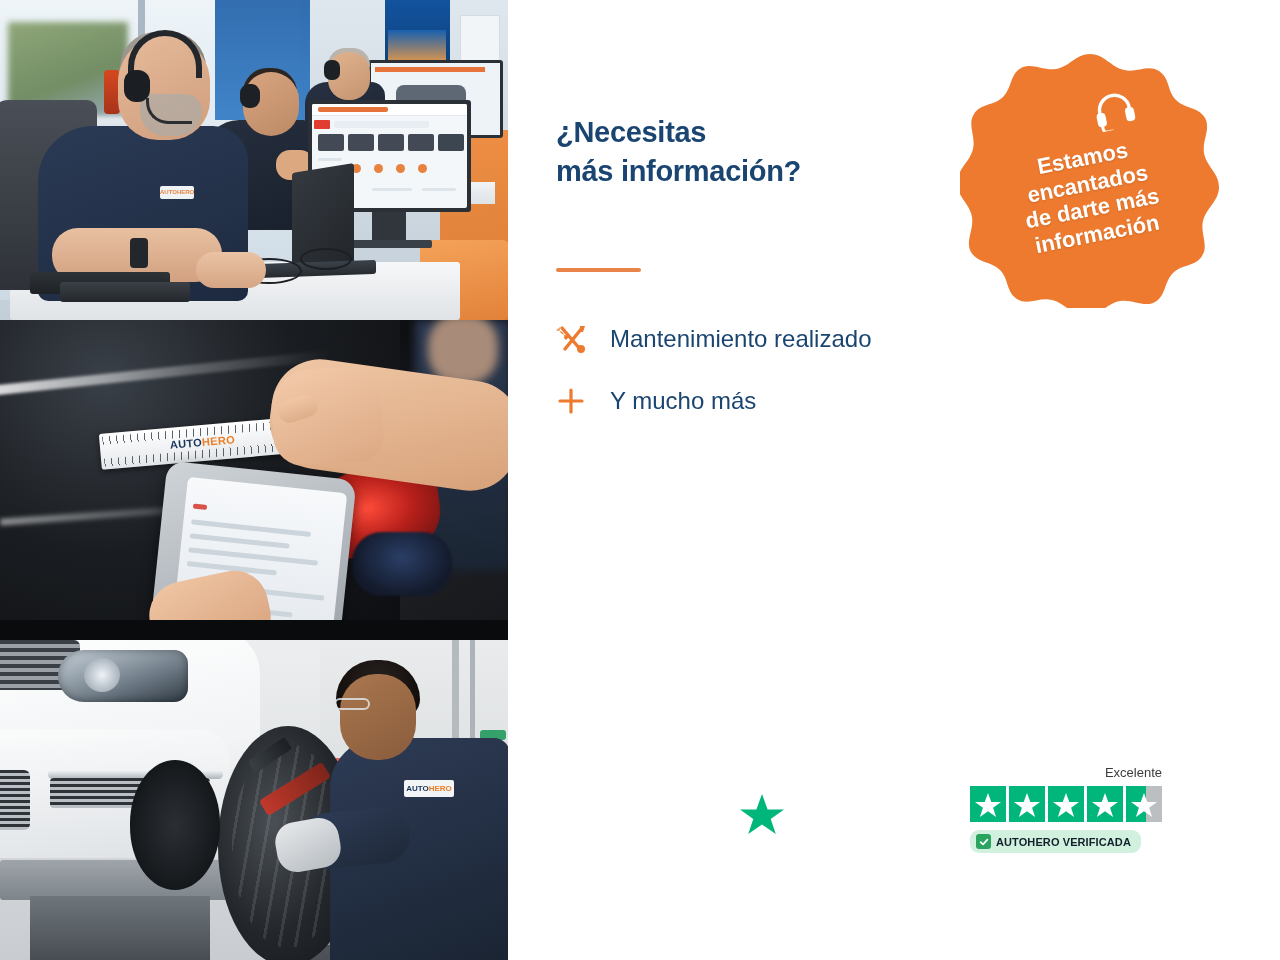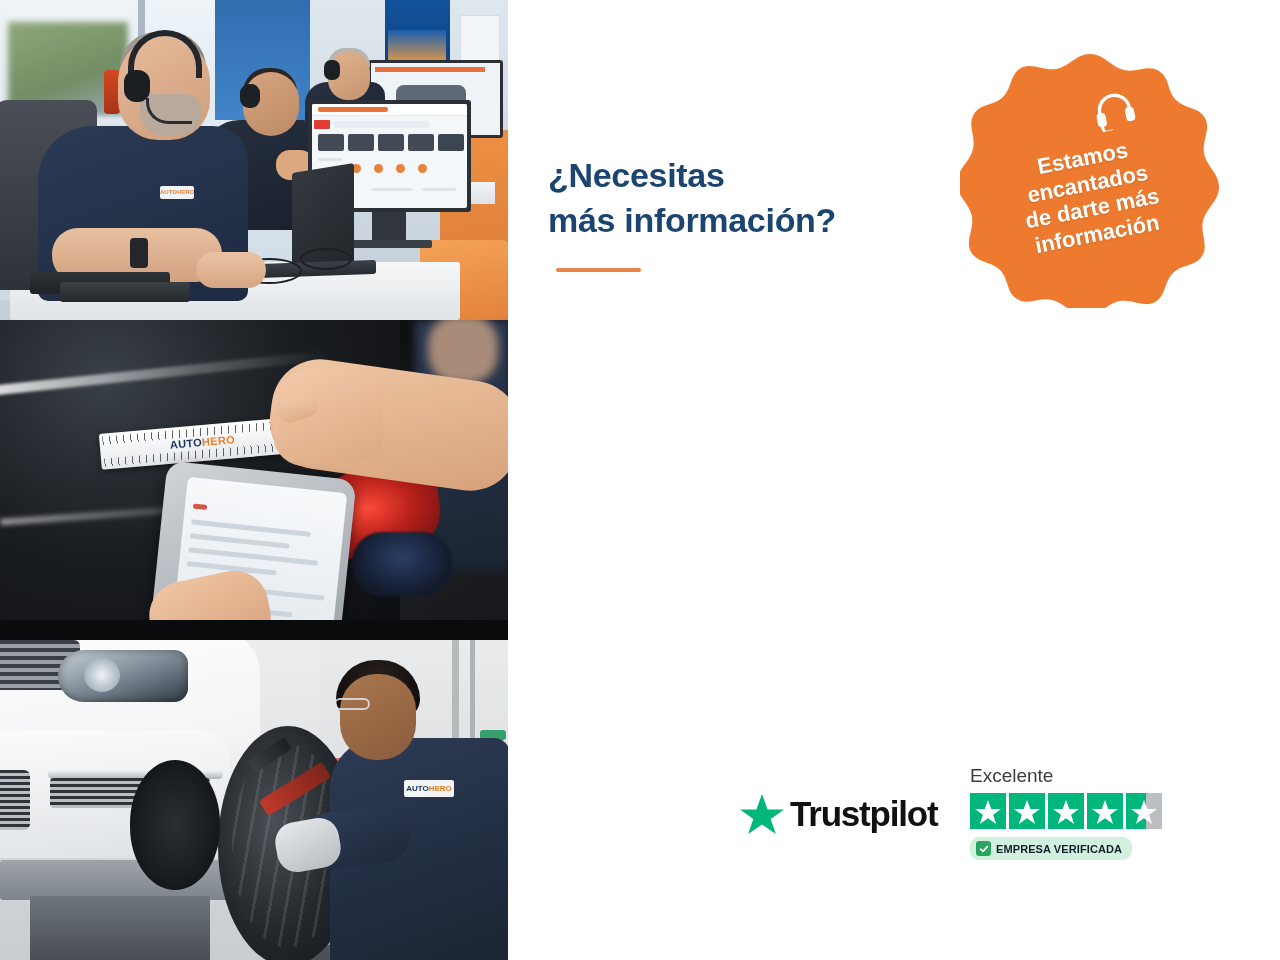--- a/index.html
+++ b/index.html
@@ -223,23 +223,23 @@
     opacity:.9;}
   .pipe { position:absolute; left:452px; top:0; width:7px; height:200px; background:#b5babd;}
   .pipe2 { position:absolute; left:470px; top:0; width:5px; height:160px; background:#aeb3b7;}
   .green-thing{position:absolute;left:480px;top:90px;width:26px;height:10px;background:#35a06a;border-radius:3px;}
   .yellow-box{position:absolute;left:486px;top:150px;width:22px;height:46px;background:linear-gradient(180deg,#f2c84b,#d9a92f);border-radius:3px;}
 
   
   .content { position:relative; flex:1; height:960px; background:#fff; }
 
   .headline {
-    position:absolute; left:40px; top:113px;
-    font-size: 34px; line-height: 1.33;
-    font-weight: bold; color:#1b4571; letter-spacing:-.3px;margin-top:40px;
+    position:absolute; left:48px; top:113px;
+    font-size: 29px; line-height: 1.33;
+    font-weight: bold; color:#1b4571; letter-spacing:-.3px;
   }
   .rule { position:absolute; left:48px; top:268px; width:85px; height:4px; background:#e8834a; border-radius:2px;}
 
   
   .badge-wrap { position:absolute; left:452px; top:48px; width:260px; height:260px; }
   .badge-wrap svg { position:absolute; left:0; top:0; }
   .badge-head { position:absolute; left:50%; top:48px; transform:translateX(-50%) rotate(-12deg); }
   .badge-text {
     position:absolute; left:0; top:0; width:260px; height:260px;
     display:flex; align-items:center; justify-content:center;
@@ -257,21 +257,21 @@
   .feature .flabel { font-size:24px; color:#1b4571; white-space:nowrap; }
 
   .para { position:absolute; left:48px; top:638px; width:680px;
     font-size:20px; line-height:1.72; color:#1b4571; }
 
   
   .tp { position:absolute; left:232px; top:765px; width:420px; height:115px;}
   .tp-logo { position:absolute; left:0; top:28px; display:flex; align-items:center; gap:6px;}
   .tp-logo .word { font-size:35px; font-weight:bold; color:#111; letter-spacing:-1.2px;}
   .tp-right { position:absolute; left:230px; top:0; }
-  .tp-ex { font-size:19px; color:#3b3b3b; margin-bottom:6px;}
+  .tp-ex { font-size:13px; color:#3b3b3b; margin-bottom:6px;text-align:right;}
   .stars { display:flex; gap:3px; }
   .star-box { width:36px; height:36px; background:#00b67a; display:flex; align-items:center; justify-content:center; position:relative;}
   .star-box.partial { background: linear-gradient(90deg,#00b67a 0 55%, #bcbfc2 55% 100%); }
   .verified {
     margin-top:8px; display:inline-flex; align-items:center; gap:5px;
     background:#d2f0de; border-radius:9px; padding:4px 10px 4px 6px;
   }
   .verified .vtxt { font-size:11px; font-weight:bold; color:#12202c; letter-spacing:.1px;}
   .vcheck { width:15px; height:15px; background:#2aa45f; border-radius:3px; display:flex; align-items:center; justify-content:center;}
 </style>
@@ -473,32 +473,56 @@
           <div>encantados</div>
           <div>de darte más</div>
           <div>información</div>
         </div>
       </div>
     </div>
 
     <div class="features">
 
 
-
-
-
+      <div class="feature">
+        <span class="ficon">
+          <svg width="32" height="32" viewBox="0 0 32 32">
+            <g stroke="#ED7A2E" stroke-width="3.4" stroke-linecap="round" fill="none">
+              <path d="M6 5 L24 26"></path>
+              <path d="M26 5 L9 26"></path>
+            </g>
+            <path d="M3 3 a6 6 0 0 0 7 8 l2 2 -3 3 -2 -2 a6 6 0 0 0 -8 -7z" fill="#ED7A2E" transform="translate(1,1)"></path>
+            <circle cx="25" cy="26" r="4" fill="#ED7A2E"></circle>
+            <path d="M24 3 l5 0 -2 6 -3 0z" fill="#ED7A2E"></path>
+          </svg>
+        </span>
+        <span class="flabel">Mantenimiento realizado</span>
+      </div>
+
+
+
+      <div class="feature">
+        <span class="ficon">
+          <svg width="30" height="30" viewBox="0 0 30 30">
+            <g stroke="#ED7A2E" stroke-width="3.2" stroke-linecap="round">
+              <path d="M15 4 V26"></path>
+                <path d="M4 15 H26"></path>
+            </g>
+          </svg>
+        </span>
+        <span class="flabel">Y mucho más</span>
+      </div>
     </div>
 
 
     <div class="tp">
       <div class="tp-logo">
         <svg width="44" height="42" viewBox="0 0 44 42">
           <path fill="#00B67A" d="M22 1 l5.6 15.4 H44 L30.7 26 l5.1 15.1 L22 31.6 8.2 41.1 13.3 26 0 16.4 h16.4z"></path>
         </svg>
-        <span class="word">Trustpilot</span>
       </div>
 
       <div class="tp-right">
         <div class="tp-ex">Excelente</div>
         <div class="stars">
           <span class="star-box">
             <svg width="26" height="25" viewBox="0 0 26 25">
                 <path fill="#fff" d="M13 1 l3.3 9 H26 l-7.9 5.8 3 9.2 L13 19.2 4.9 25 l3-9.2 L0 10 h9.7z"></path>
               </svg>
           </span>
@@ -522,19 +546,19 @@
                 <path fill="#fff" d="M13 1 l3.3 9 H26 l-7.9 5.8 3 9.2 L13 19.2 4.9 25 l3-9.2 L0 10 h9.7z"></path>
               </svg>
           </span>
         </div>
         <div class="verified">
           <span class="vcheck">
             <svg width="10" height="10" viewBox="0 0 10 10">
                 <path d="M1.6 5.2 L4 7.4 L8.4 2.6" fill="none" stroke="#fff" stroke-width="1.7" stroke-linecap="round" stroke-linejoin="round"></path>
               </svg>
           </span>
-          <span class="vtxt">EMPRESA VERIFICADA</span>
+          <span class="vtxt">AUTOHERO VERIFICADA</span>
         </div>
       </div>
     </div>
 
   </div>
 </div>
 
 </body></html>

